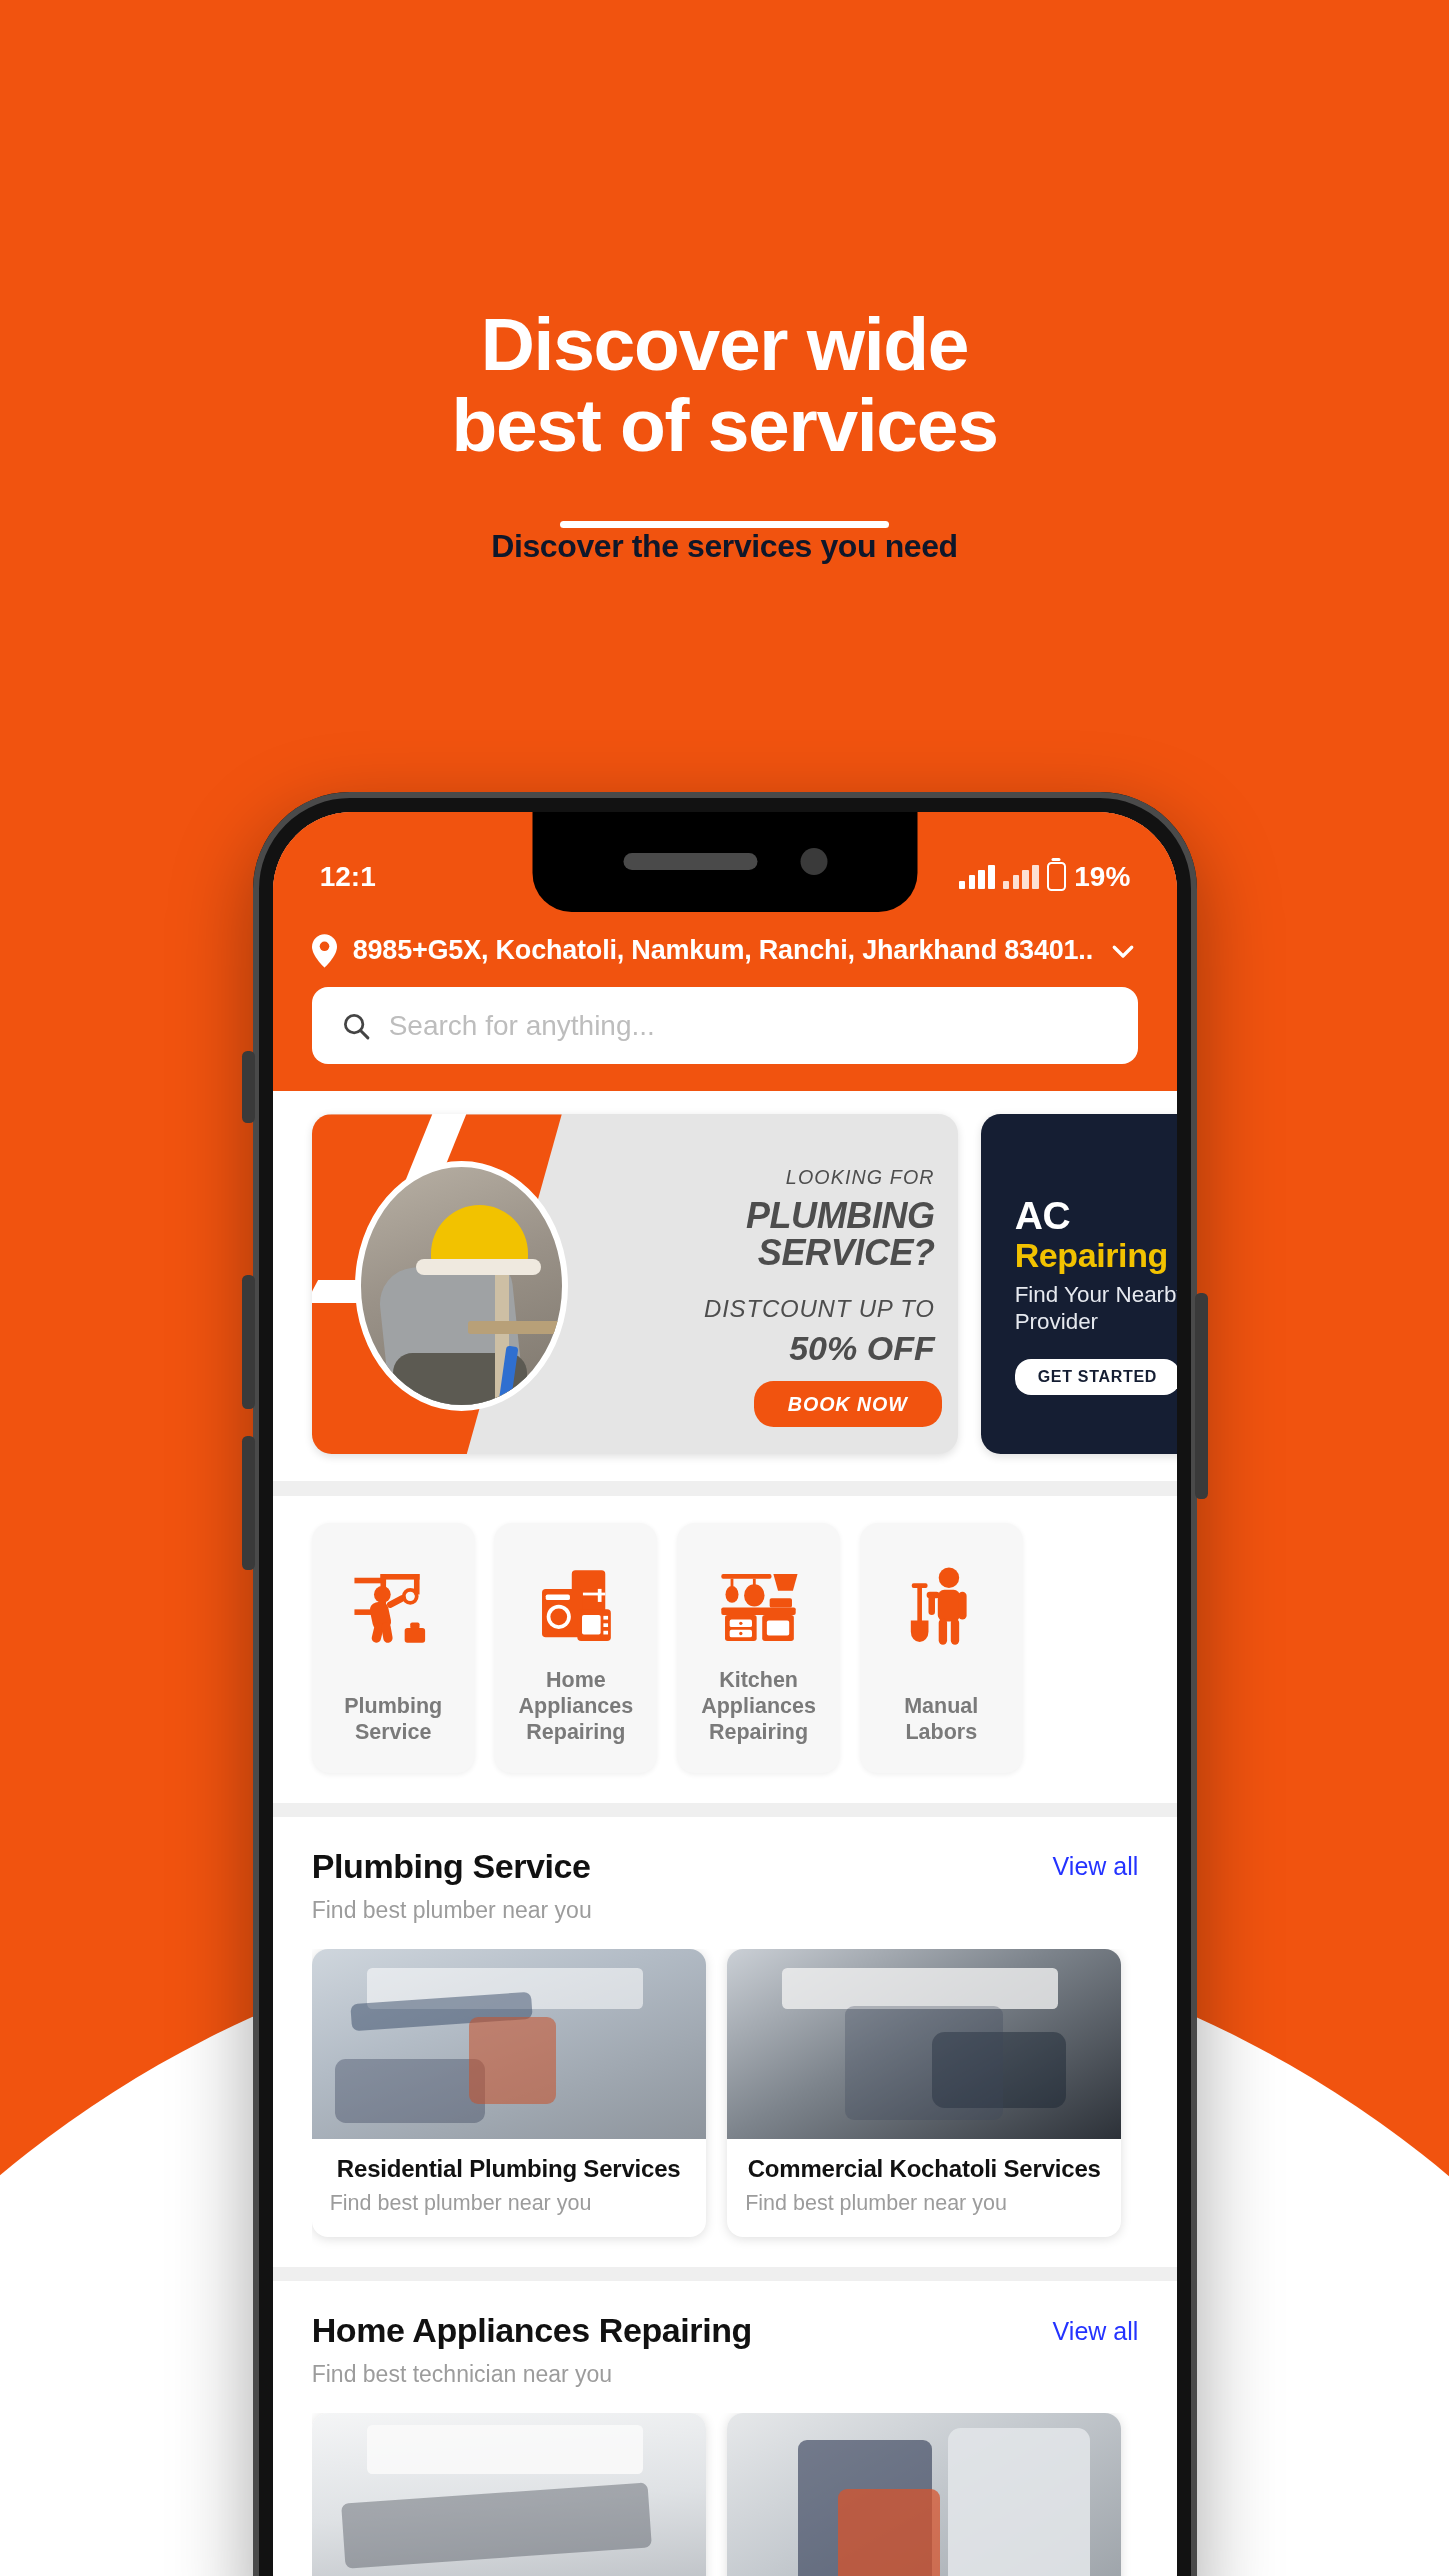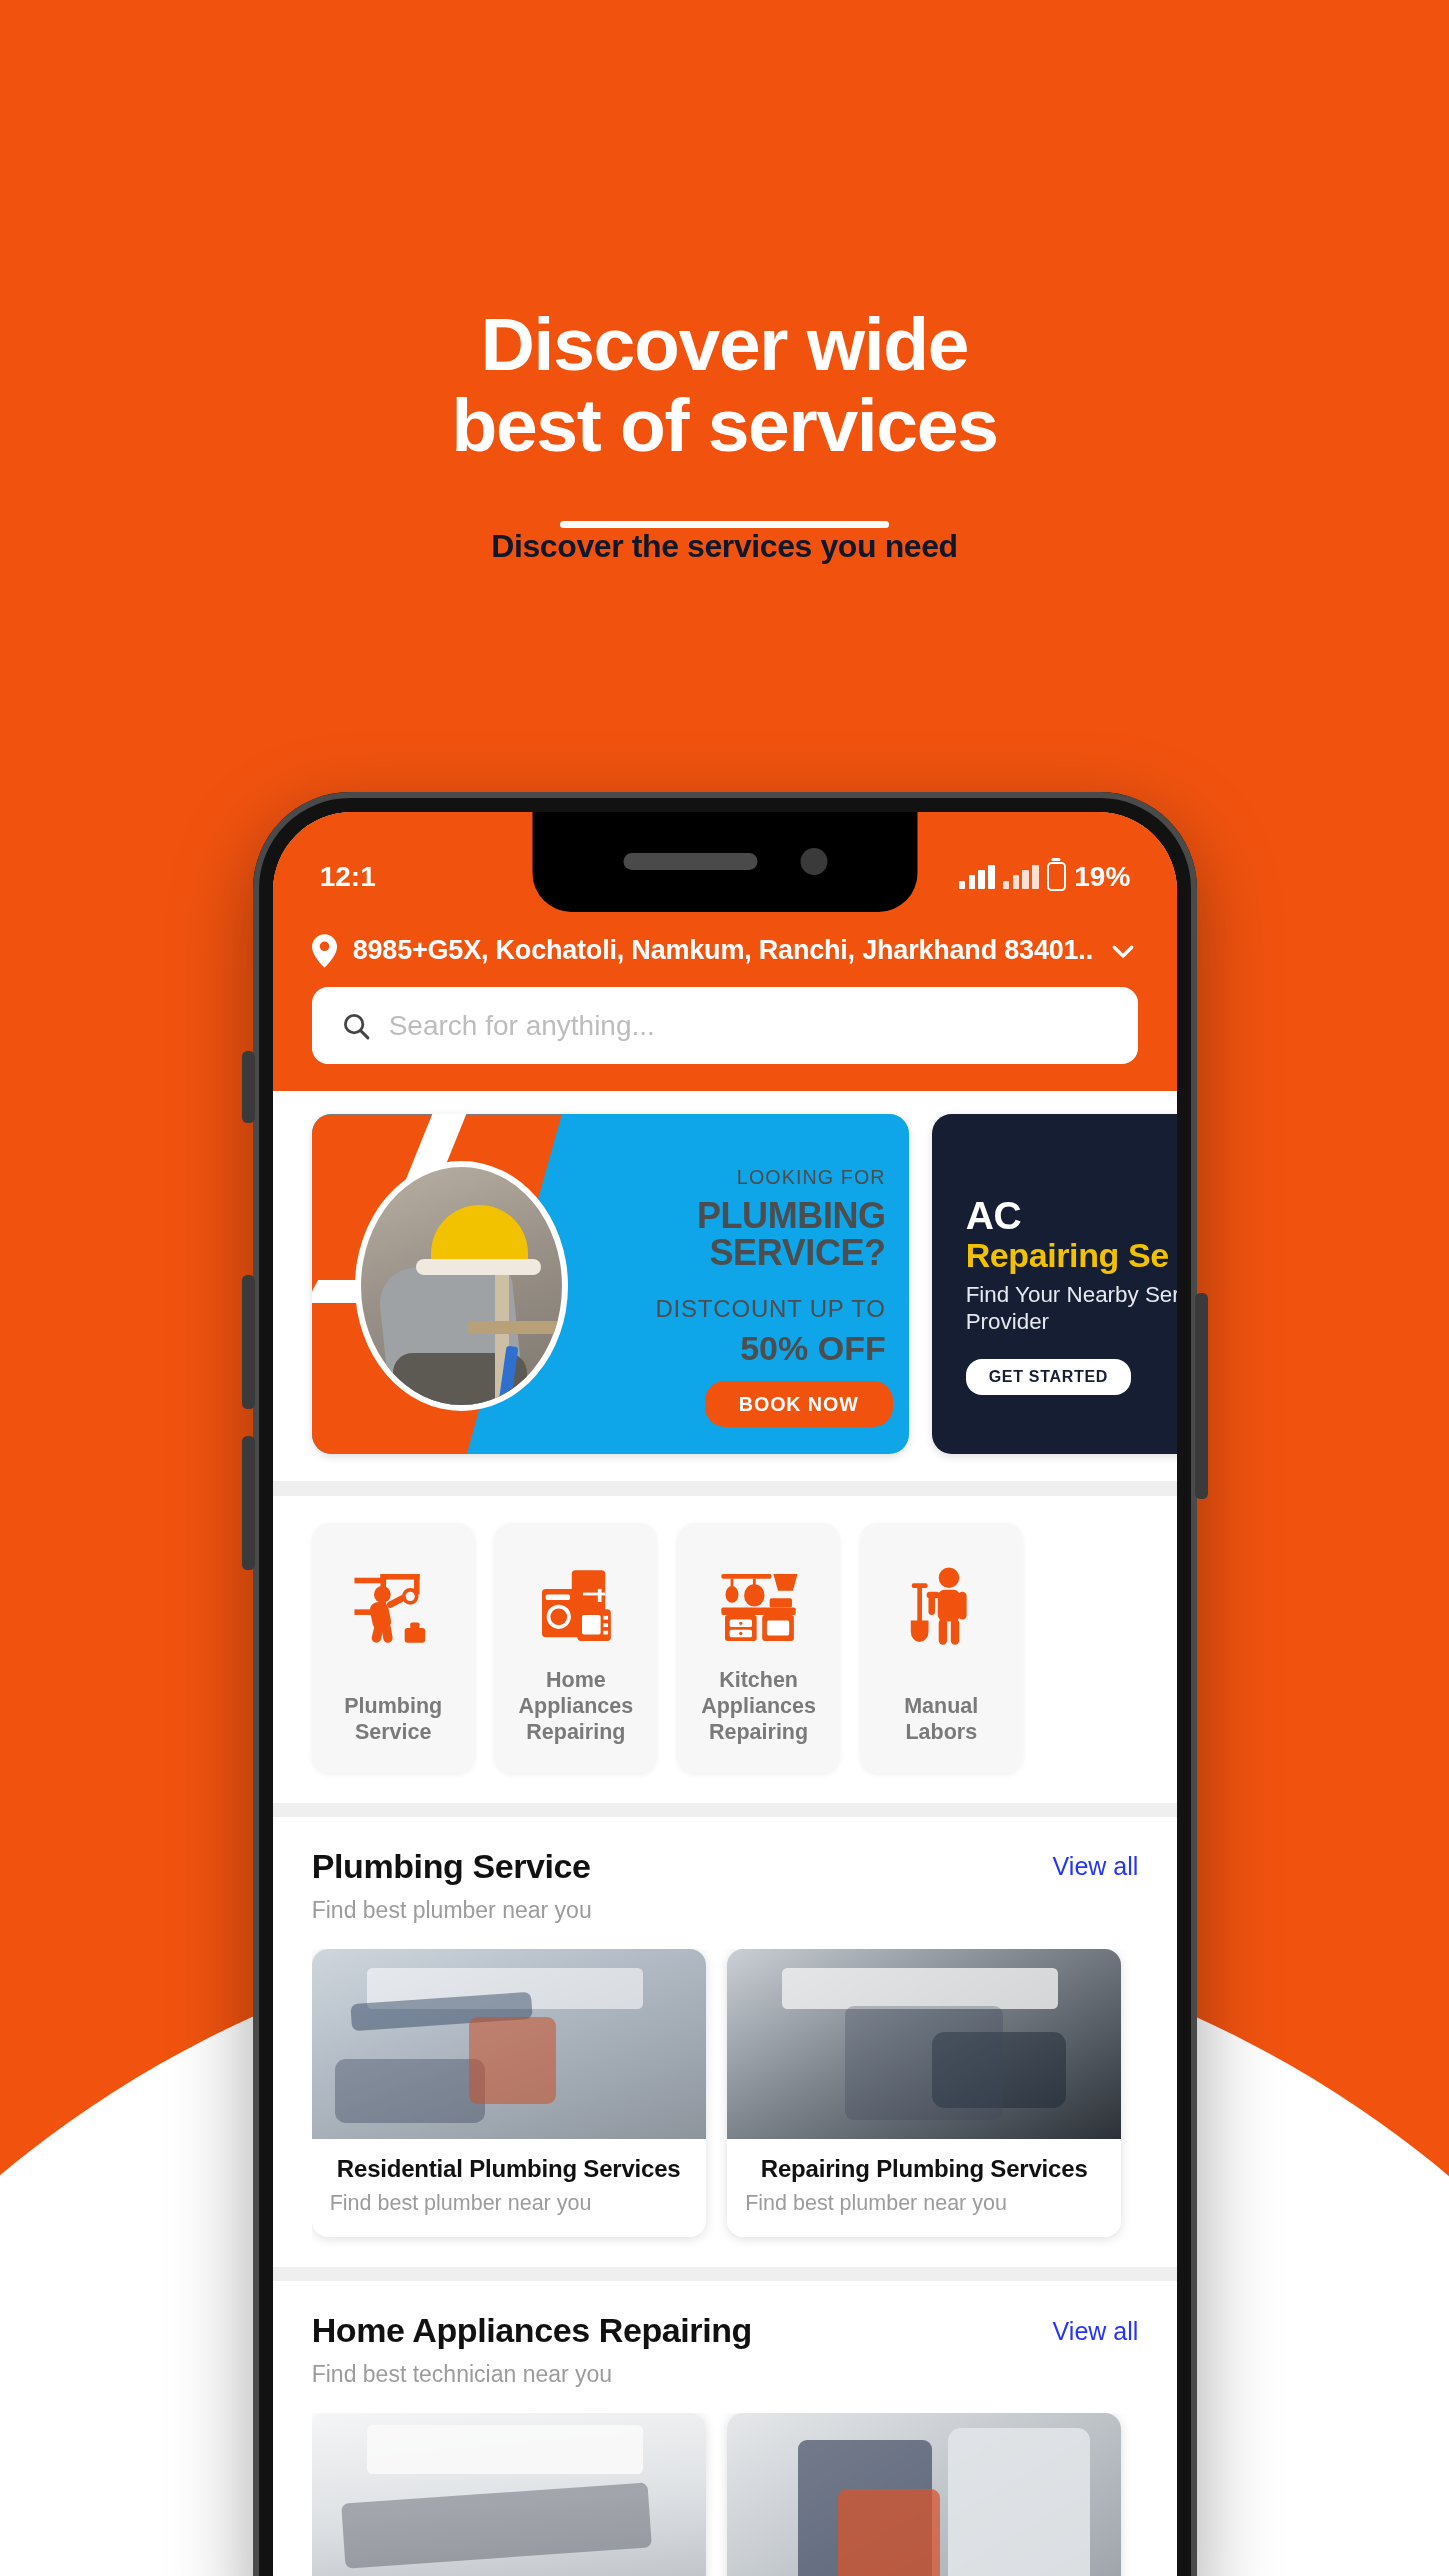--- a/index.html
+++ b/index.html
@@ -109,21 +109,21 @@
   .app-body{ background:#EFEFEF; }
 
   .banner-row{
     background:#fff; padding:23px 0 27px 39px;
     display:flex; gap:23px; overflow:hidden;
   }
   .banner{
     flex:0 0 auto; border-radius:19.7px; overflow:hidden; position:relative;
     box-shadow:0 2.7px 9px rgba(0,0,0,.12);
   }
-  .banner-1{ width:597px; height:340px; background:#0ea5e9; }
+  .banner-1{ width:646px; height:340px; background:#e5e5e5;font-style:italic; }
   .b1-orange{
     position:absolute; left:0; top:0; width:250px; height:100%;
     background:#F1530F;
     clip-path:polygon(0 0,100% 0,62% 100%,0 100%);
   }
   .b1-slash{
     position:absolute; left:86px; top:0; width:34px; height:170px; background:#fff;
     transform:skewX(-22deg);
   }
   .b1-slash2{
@@ -455,21 +455,21 @@
               <div class="cs">Find best plumber near you</div>
             </div>
           </div>
           <div class="card">
             <div class="thumb ph-com">
               <span class="sh4" style="background:rgba(240,240,240,.8)"></span>
                 <span class="sh2"></span>
                 <span class="sh5"></span>
             </div>
             <div class="meta">
-              <div class="ct">Repairing Plumbing Services</div>
+              <div class="ct">Commercial Kochatoli Services</div>
               <div class="cs">Find best plumber near you</div>
             </div>
           </div>
         </div>
       </div>
 
       <div class="sep"></div>
 
       <div class="section">
         <div class="sec-head">

